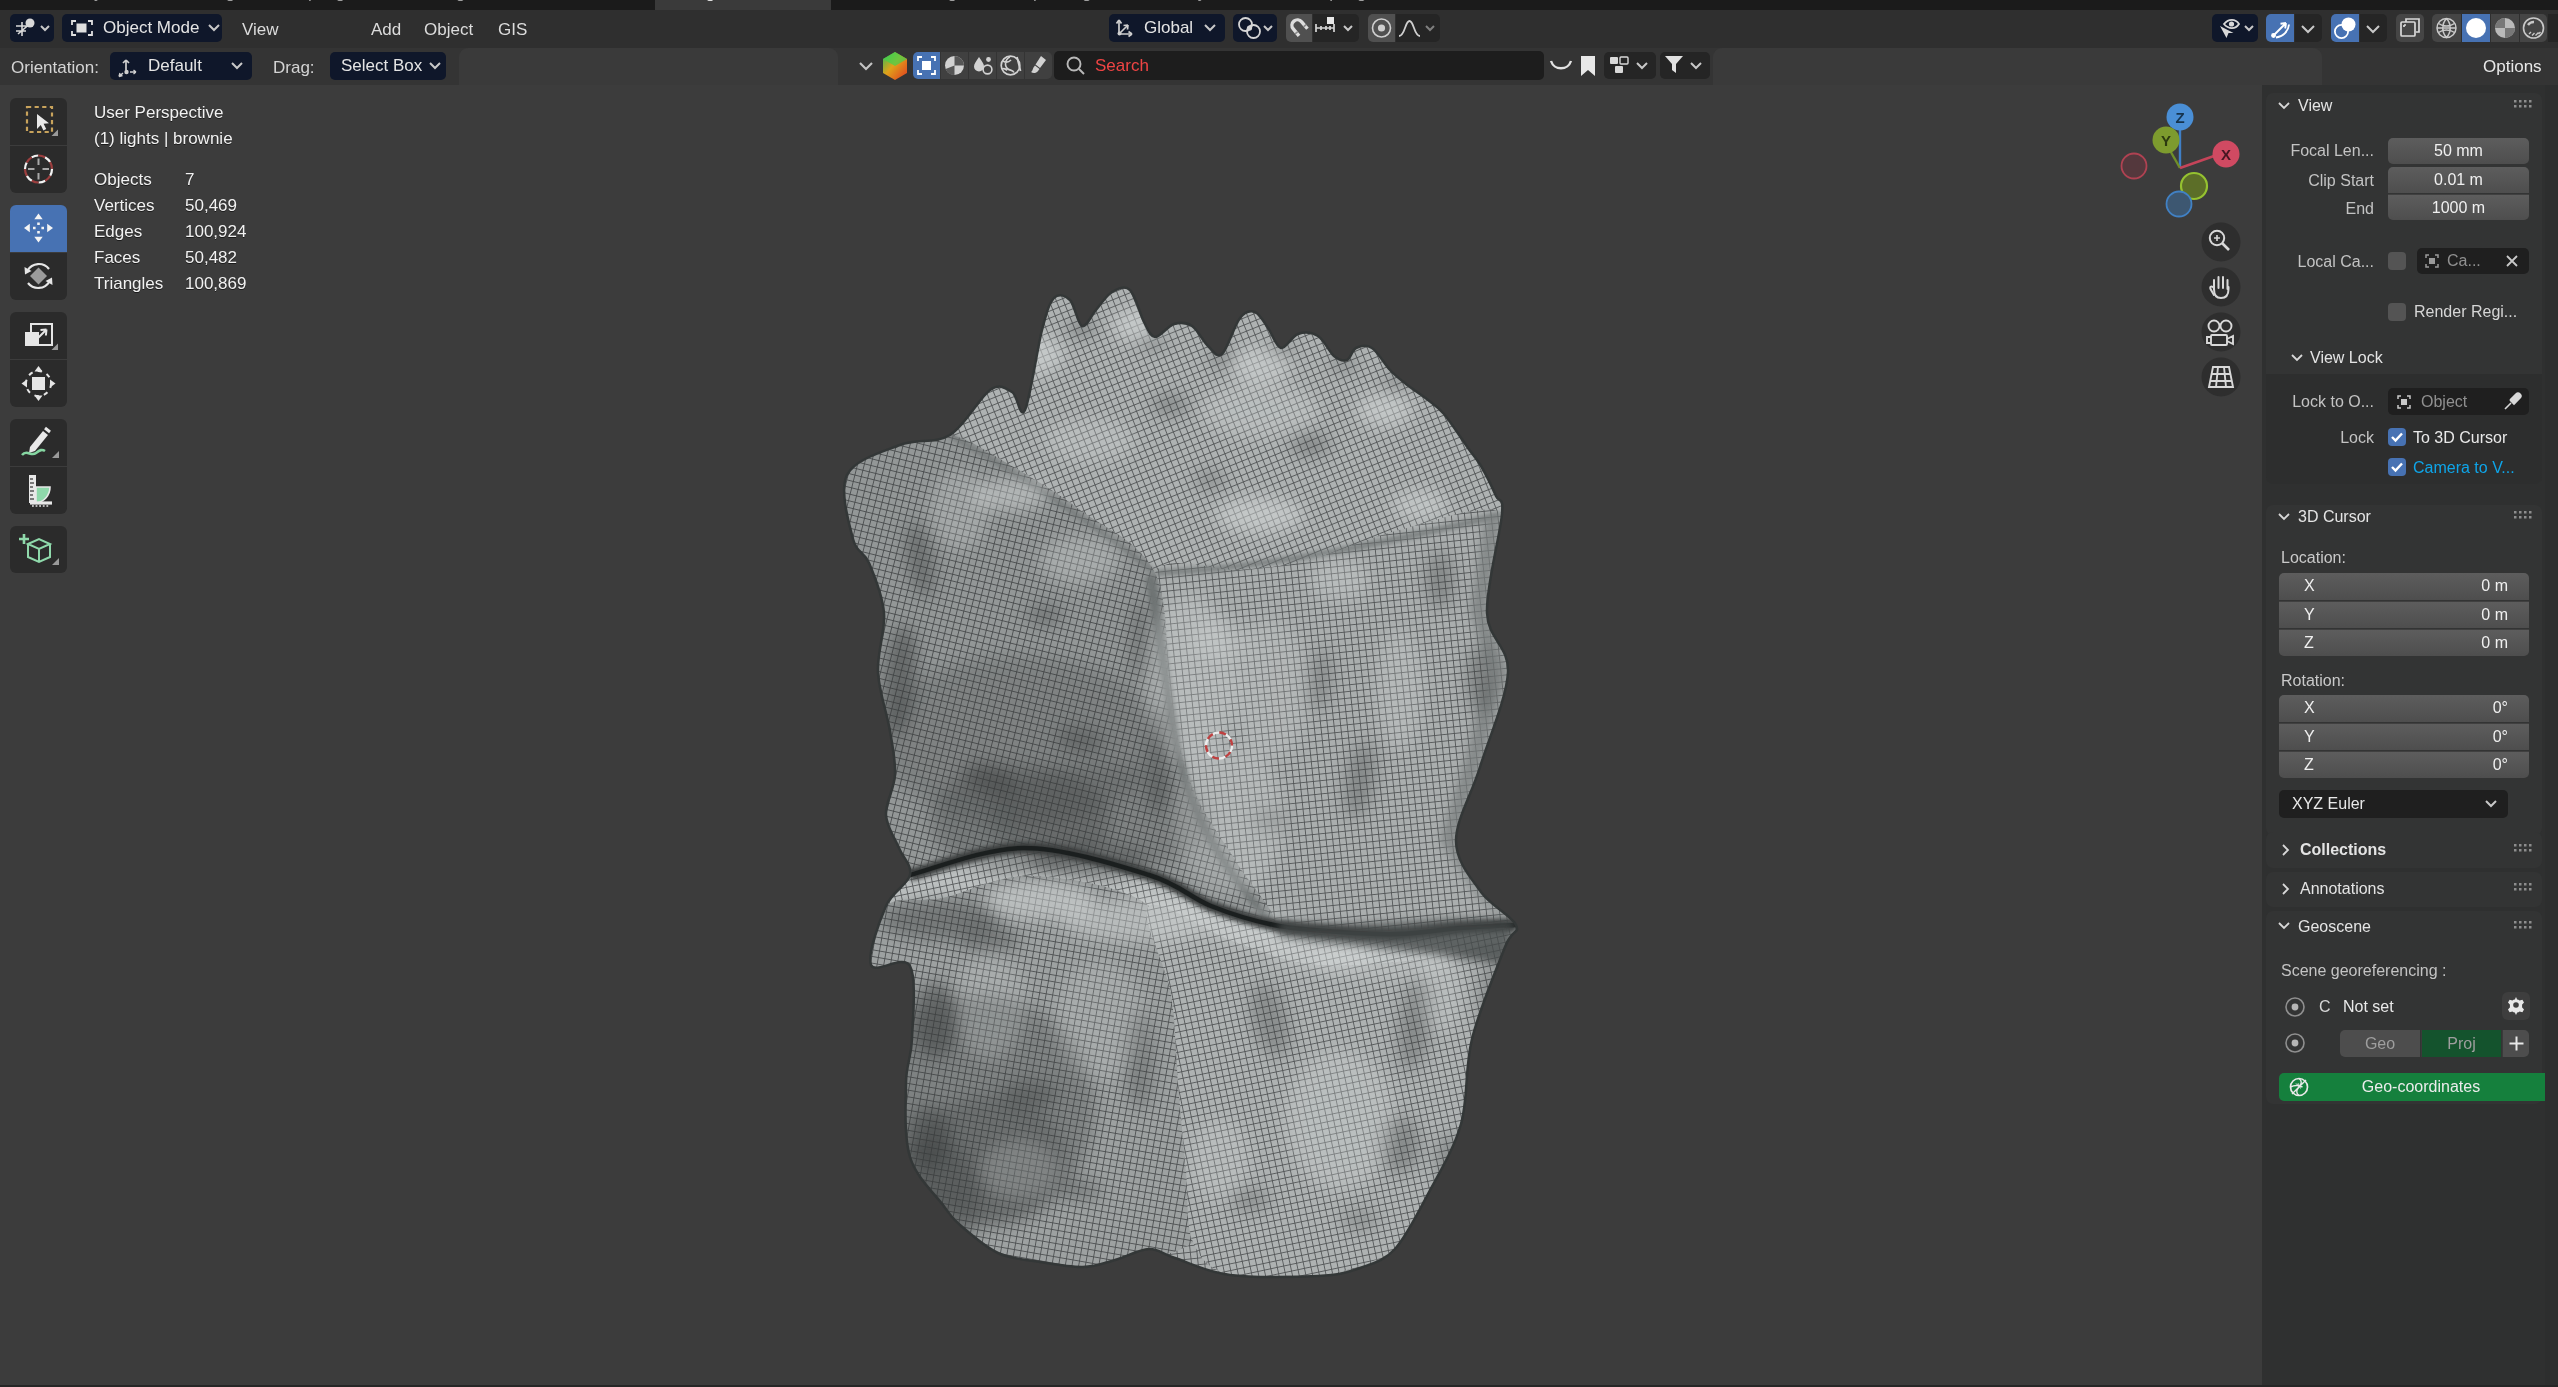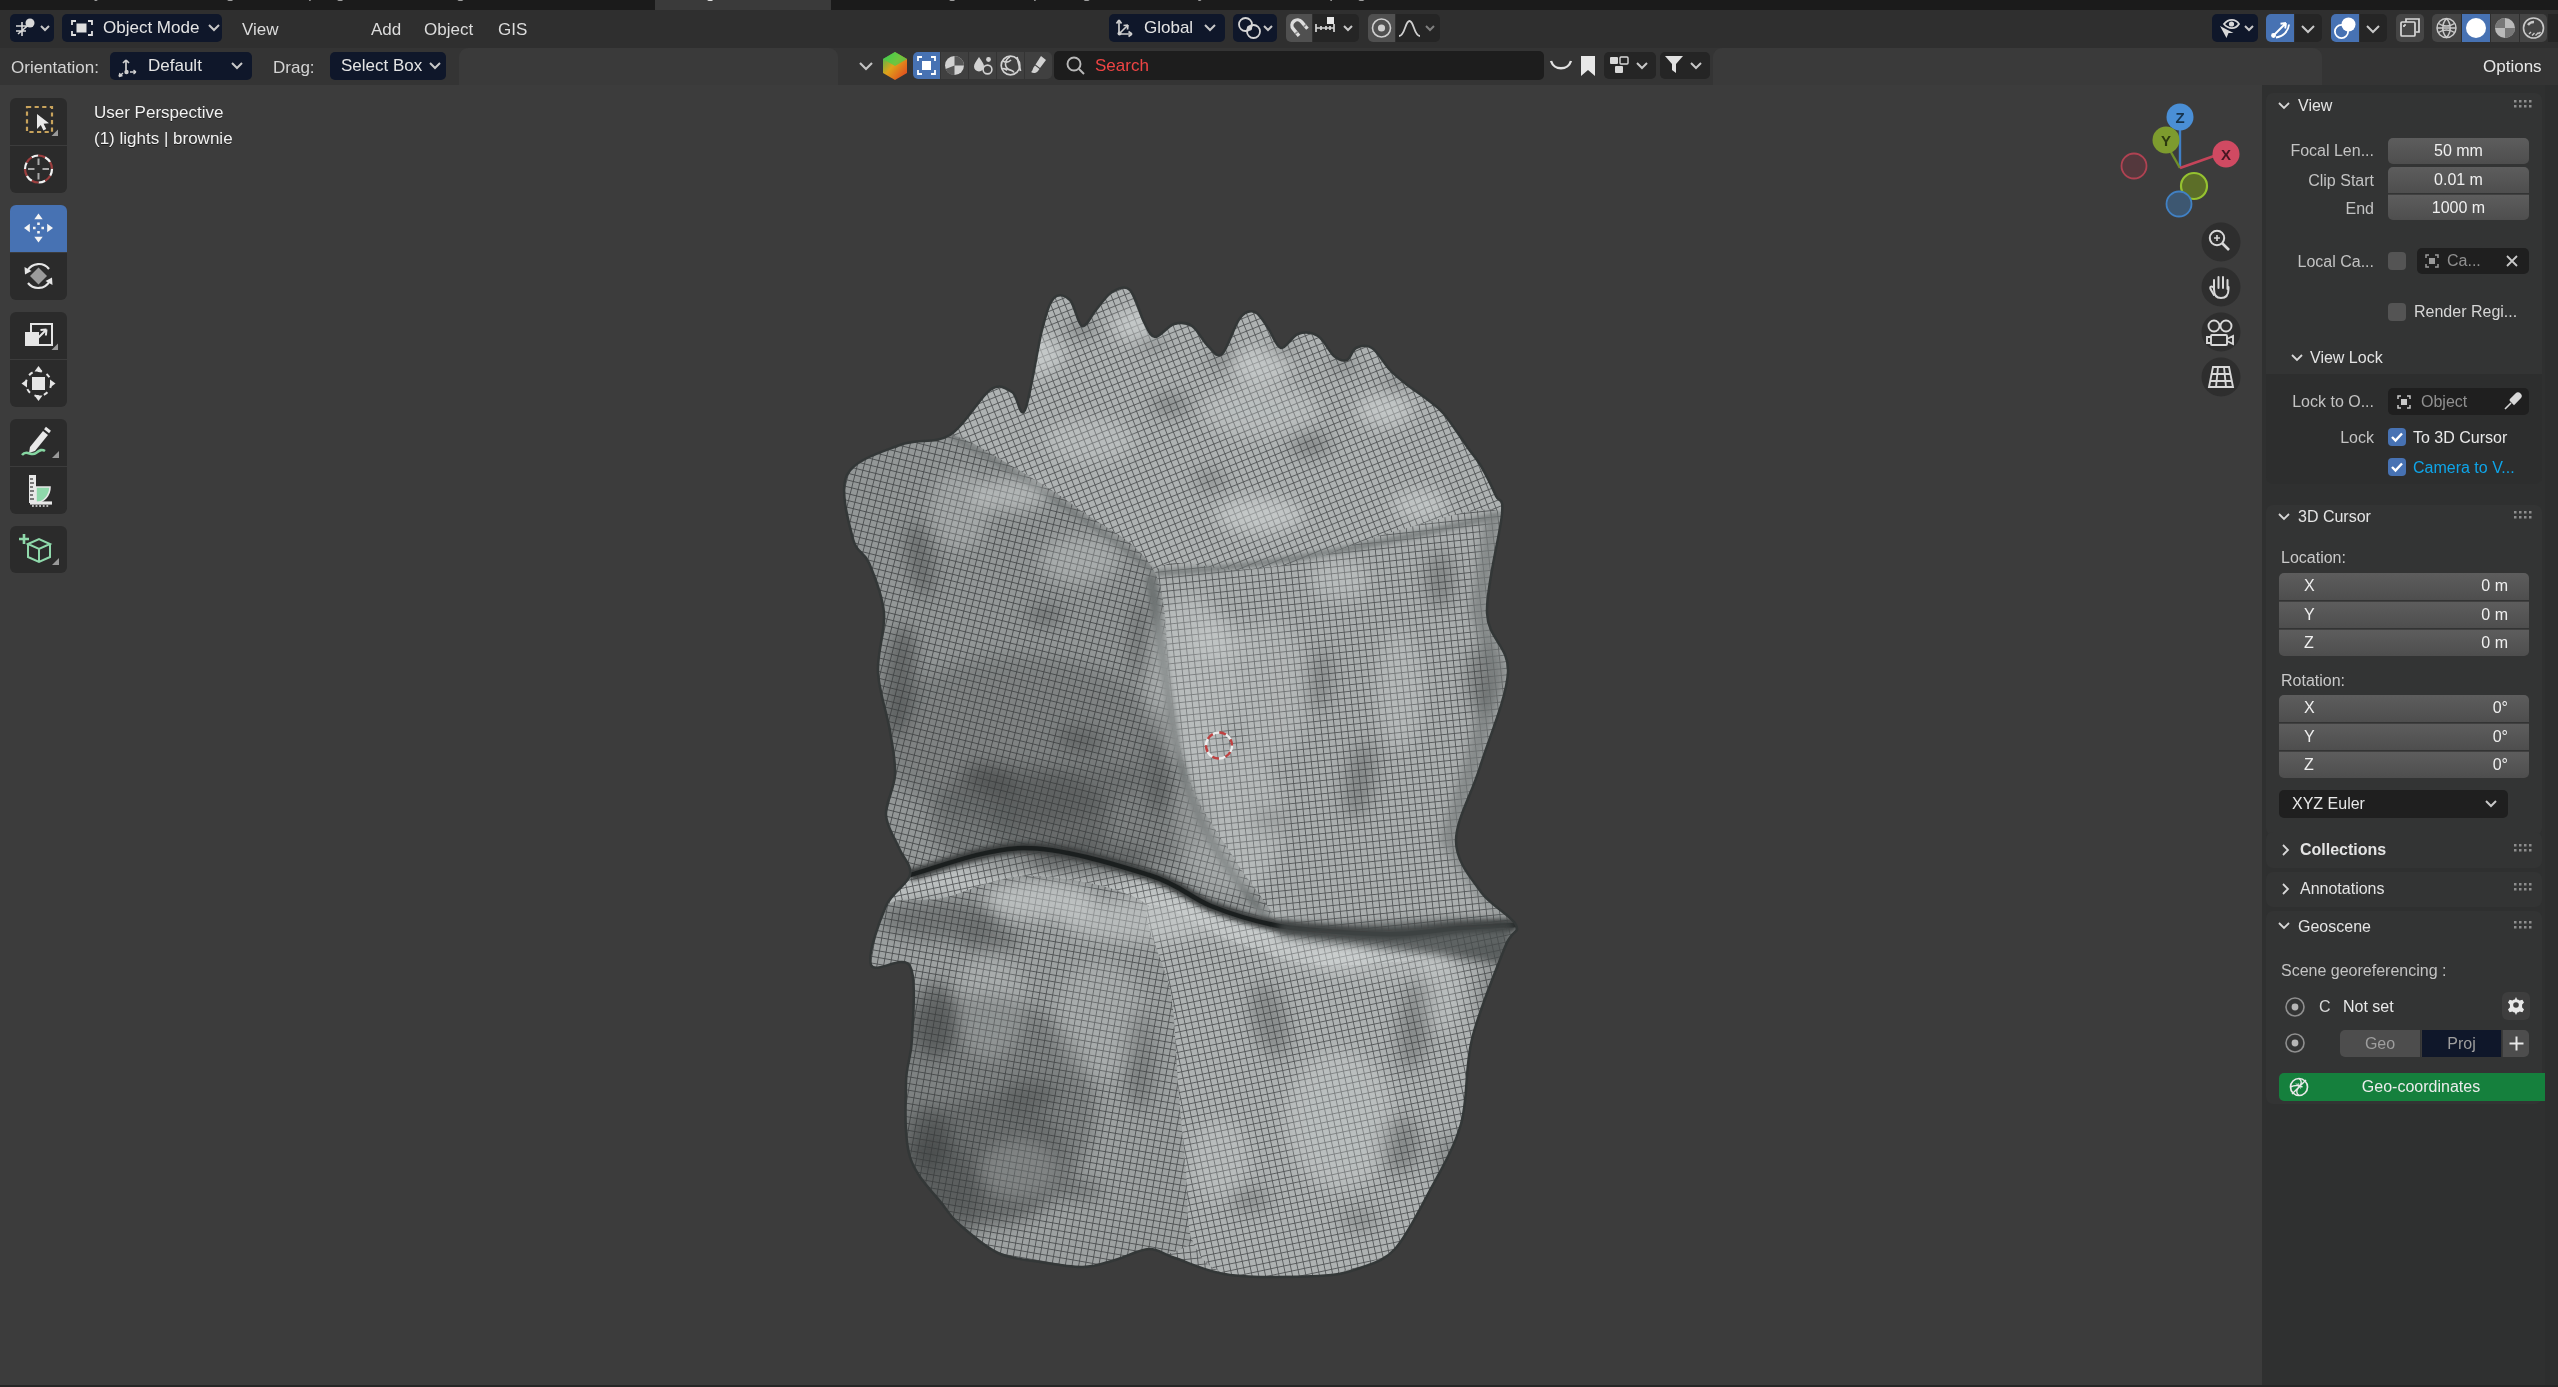--- a/index.html
+++ b/index.html
@@ -390,20 +390,44 @@
       </g>
       <path d="M49 39 l-7 0 7 -7 z" fill="#9a9a9a"></path>
     </svg>
   </div>
 </div>
 
 <div id="overlaytext" style="position:absolute;left:94px;top:100px;color:#f2f2f2;font-size:17px;text-shadow:0 1px 0 rgba(0,0,0,0.55);line-height:26px;">
   <div>User Perspective</div>
   <div>(1) lights | brownie</div>
   <div style="height:15px;"></div>
+  <table style="color:#f2f2f2;font-size:17px;border-spacing:0;line-height:26px;">
+    <tbody>
+        <tr>
+          <td style="min-width:91px;">Objects</td>
+          <td>7</td>
+        </tr>
+    <tr>
+          <td>Vertices</td>
+          <td>50,469</td>
+        </tr>
+    <tr>
+          <td>Edges</td>
+          <td>100,924</td>
+        </tr>
+    <tr>
+          <td>Faces</td>
+          <td>50,482</td>
+        </tr>
+    <tr>
+          <td>Triangles</td>
+          <td>100,869</td>
+        </tr>
+  </tbody>
+    </table>
 </div>
 
 <svg class="abs" width="170" height="310" viewBox="0 0 170 310" style="left:2110px;top:95px;">
   <g stroke-width="2.4" fill="none">
     <path d="M70 73 L70 34" stroke="#3f7fc7"></path>
     <path d="M70 73 L58 52" stroke="#6f8f2a"></path>
     <path d="M70 73 L104 61" stroke="#c54459"></path>
   </g>
   <circle cx="70" cy="22" r="13.5" fill="#4a8fd6"></circle>
   <text x="70" y="27.5" font-size="15" font-weight="bold" fill="#16334d" text-anchor="middle">Z</text>
@@ -773,21 +797,21 @@
   <svg width="28" height="28" viewBox="0 0 28 28">
     <path d="M14 6 l1.2 2.6 a6 6 0 0 1 2.4 1 l2.8 -0.8 l1.6 2.8 l-2 2.1 a6 6 0 0 1 0 2.6 l2 2.1 l-1.6 2.8 l-2.8 -0.8 a6 6 0 0 1 -2.4 1 L14 24 l-1.2 -2.6 a6 6 0 0 1 -2.4 -1 l-2.8 0.8 l-1.6 -2.8 l2 -2.1 a6 6 0 0 1 0 -2.6 l-2 -2.1 l1.6 -2.8 l2.8 0.8 a6 6 0 0 1 2.4 -1 z" fill="#e8e8e8" transform="translate(0,-1)"></path>
     <circle cx="14" cy="14" r="2.8" fill="#3e3e3e" transform="translate(0,-1)"></circle>
   </svg>
 </div>
 <svg class="abs" width="22" height="22" viewBox="0 0 22 22" style="left:2284px;top:1032px;">
   <circle cx="11" cy="11" r="9" fill="none" stroke="#8f8f8f" stroke-width="1.6"></circle>
   <circle cx="11" cy="11" r="3.4" fill="#b5b5b5"></circle>
 </svg>
 <div class="abs" style="left:2340px;top:1030px;width:80px;height:27px;background:#4d4d4d;border-radius:5px 0 0 5px;color:#9e9e9e;font-size:16px;text-align:center;line-height:27px;">Geo</div>
-<div class="abs" style="left:2421px;top:1030px;width:80px;height:27px;background:#0f172a;color:#9e9e9e;font-size:16px;text-align:center;line-height:27px;border-left:1px solid #3a3a3a;">Proj</div>
+<div class="abs" style="left:2421px;top:1030px;width:80px;height:27px;background:#14532d;color:#9e9e9e;font-size:16px;text-align:center;line-height:27px;border-left:1px solid #3a3a3a;">Proj</div>
 <div class="abs" style="left:2502px;top:1030px;width:27px;height:27px;background:#4d4d4d;border-radius:0 5px 5px 0;border-left:1px solid #3a3a3a;">
   <svg width="27" height="27" viewBox="0 0 27 27">
         <path d="M13.5 6.5 v14 M6.5 13.5 h14" stroke="#e8e8e8" stroke-width="2"></path>
       </svg>
 </div>
 <div class="abs" style="left:2279px;top:1063px;width:284px;height:28px;background:#15803d;border-radius:5px;margin-top:10px;">
   <svg width="24" height="24" viewBox="0 0 24 24" style="position:absolute;left:8px;top:2px;">
     <circle cx="12" cy="12" r="8.5" fill="none" stroke="#e9e9e9" stroke-width="1.7"></circle>
     <path d="M12 3.5 c3 2 3 5 0 8.5 c-3 3.5 -3 6 0 8.5 M3.5 12 c4 -2 8 -2 12 0 M19 5 l-14 14" stroke="#e9e9e9" stroke-width="1.4" fill="none"></path>
     <path d="M8 8 c1.5 1 3 1 4 0 c0 2 1 3 2.5 3 c-1 1.5 -1 3 0 4" fill="#e9e9e9" opacity="0.7"></path>

